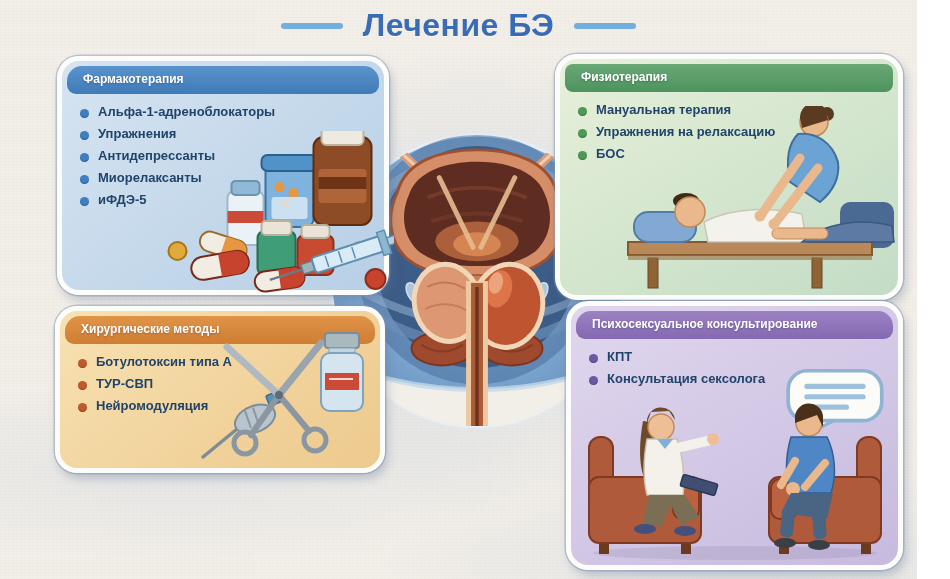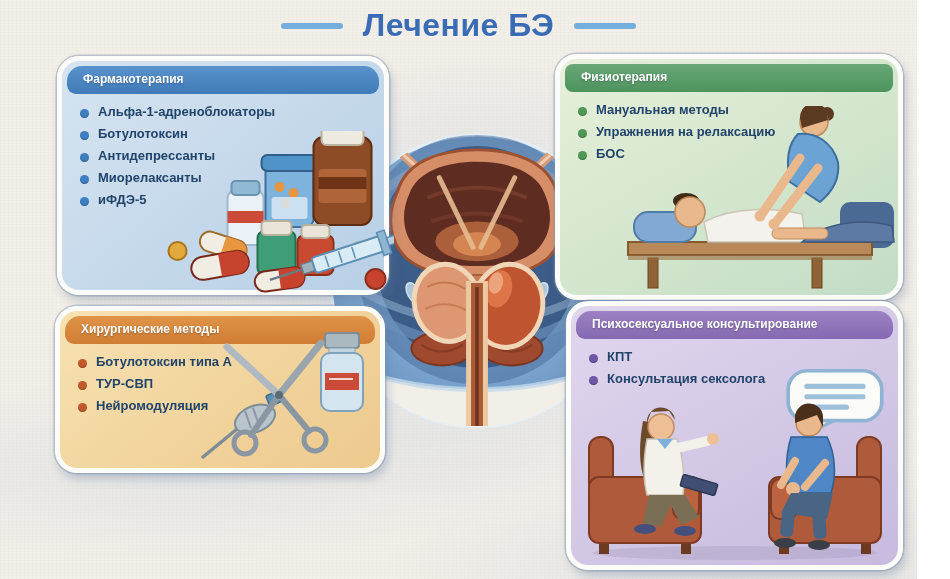--- a/index.html
+++ b/index.html
@@ -138,21 +138,21 @@
         <line x1="150" y1="156" x2="150" y2="296" stroke="#6f331d" stroke-width="3.5"></line>
       </g>
     </svg>
   </div>
 
   <section class="panel panel--pharma">
     <header class="panel__header">Фармакотерапия</header>
     <ul class="panel__list">
 
     <li class="panel__item">Альфа-1-адреноблокаторы</li>
-        <li class="panel__item">Ботулотоксин</li>
+        <li class="panel__item">Упражнения</li>
         <li class="panel__item">Антидепрессанты</li>
         <li class="panel__item">Миорелаксанты</li>
         <li class="panel__item">иФДЭ-5</li>
       </ul>
     <div class="illus illus--pills">
       <svg viewBox="0 0 230 165">
 
         <g stroke-width="2">
           <rect x="66" y="60" width="36" height="54" rx="7" fill="#eaf2f8" stroke="#9fb9c9"></rect>
           <rect x="70" y="50" width="28" height="14" rx="4" fill="#8fb9d4" stroke="#6a93ae"></rect>
@@ -213,21 +213,21 @@
           <rect x="78" y="3" width="20" height="8" fill="#b9cedd" stroke="#5b8fb4" stroke-width="1.5"></rect>
         </g>
       </svg>
     </div>
   </section>
 
   <section class="panel panel--physio">
     <header class="panel__header">Физиотерапия</header>
     <ul class="panel__list">
 
-    <li class="panel__item">Мануальная методы</li>
+    <li class="panel__item">Мануальная терапия</li>
         <li class="panel__item">Упражнения на релаксацию</li>
         <li class="panel__item">БОС</li>
       </ul>
     <div class="illus illus--massage">
       <svg viewBox="0 0 272 185">
 
         <rect x="216" y="96" width="54" height="46" rx="10" fill="#4a6a94"></rect>
 
         <rect x="24" y="152" width="10" height="30" fill="#8f6336" stroke="#6b4622"></rect>
         <rect x="188" y="152" width="10" height="30" fill="#8f6336" stroke="#6b4622"></rect>

